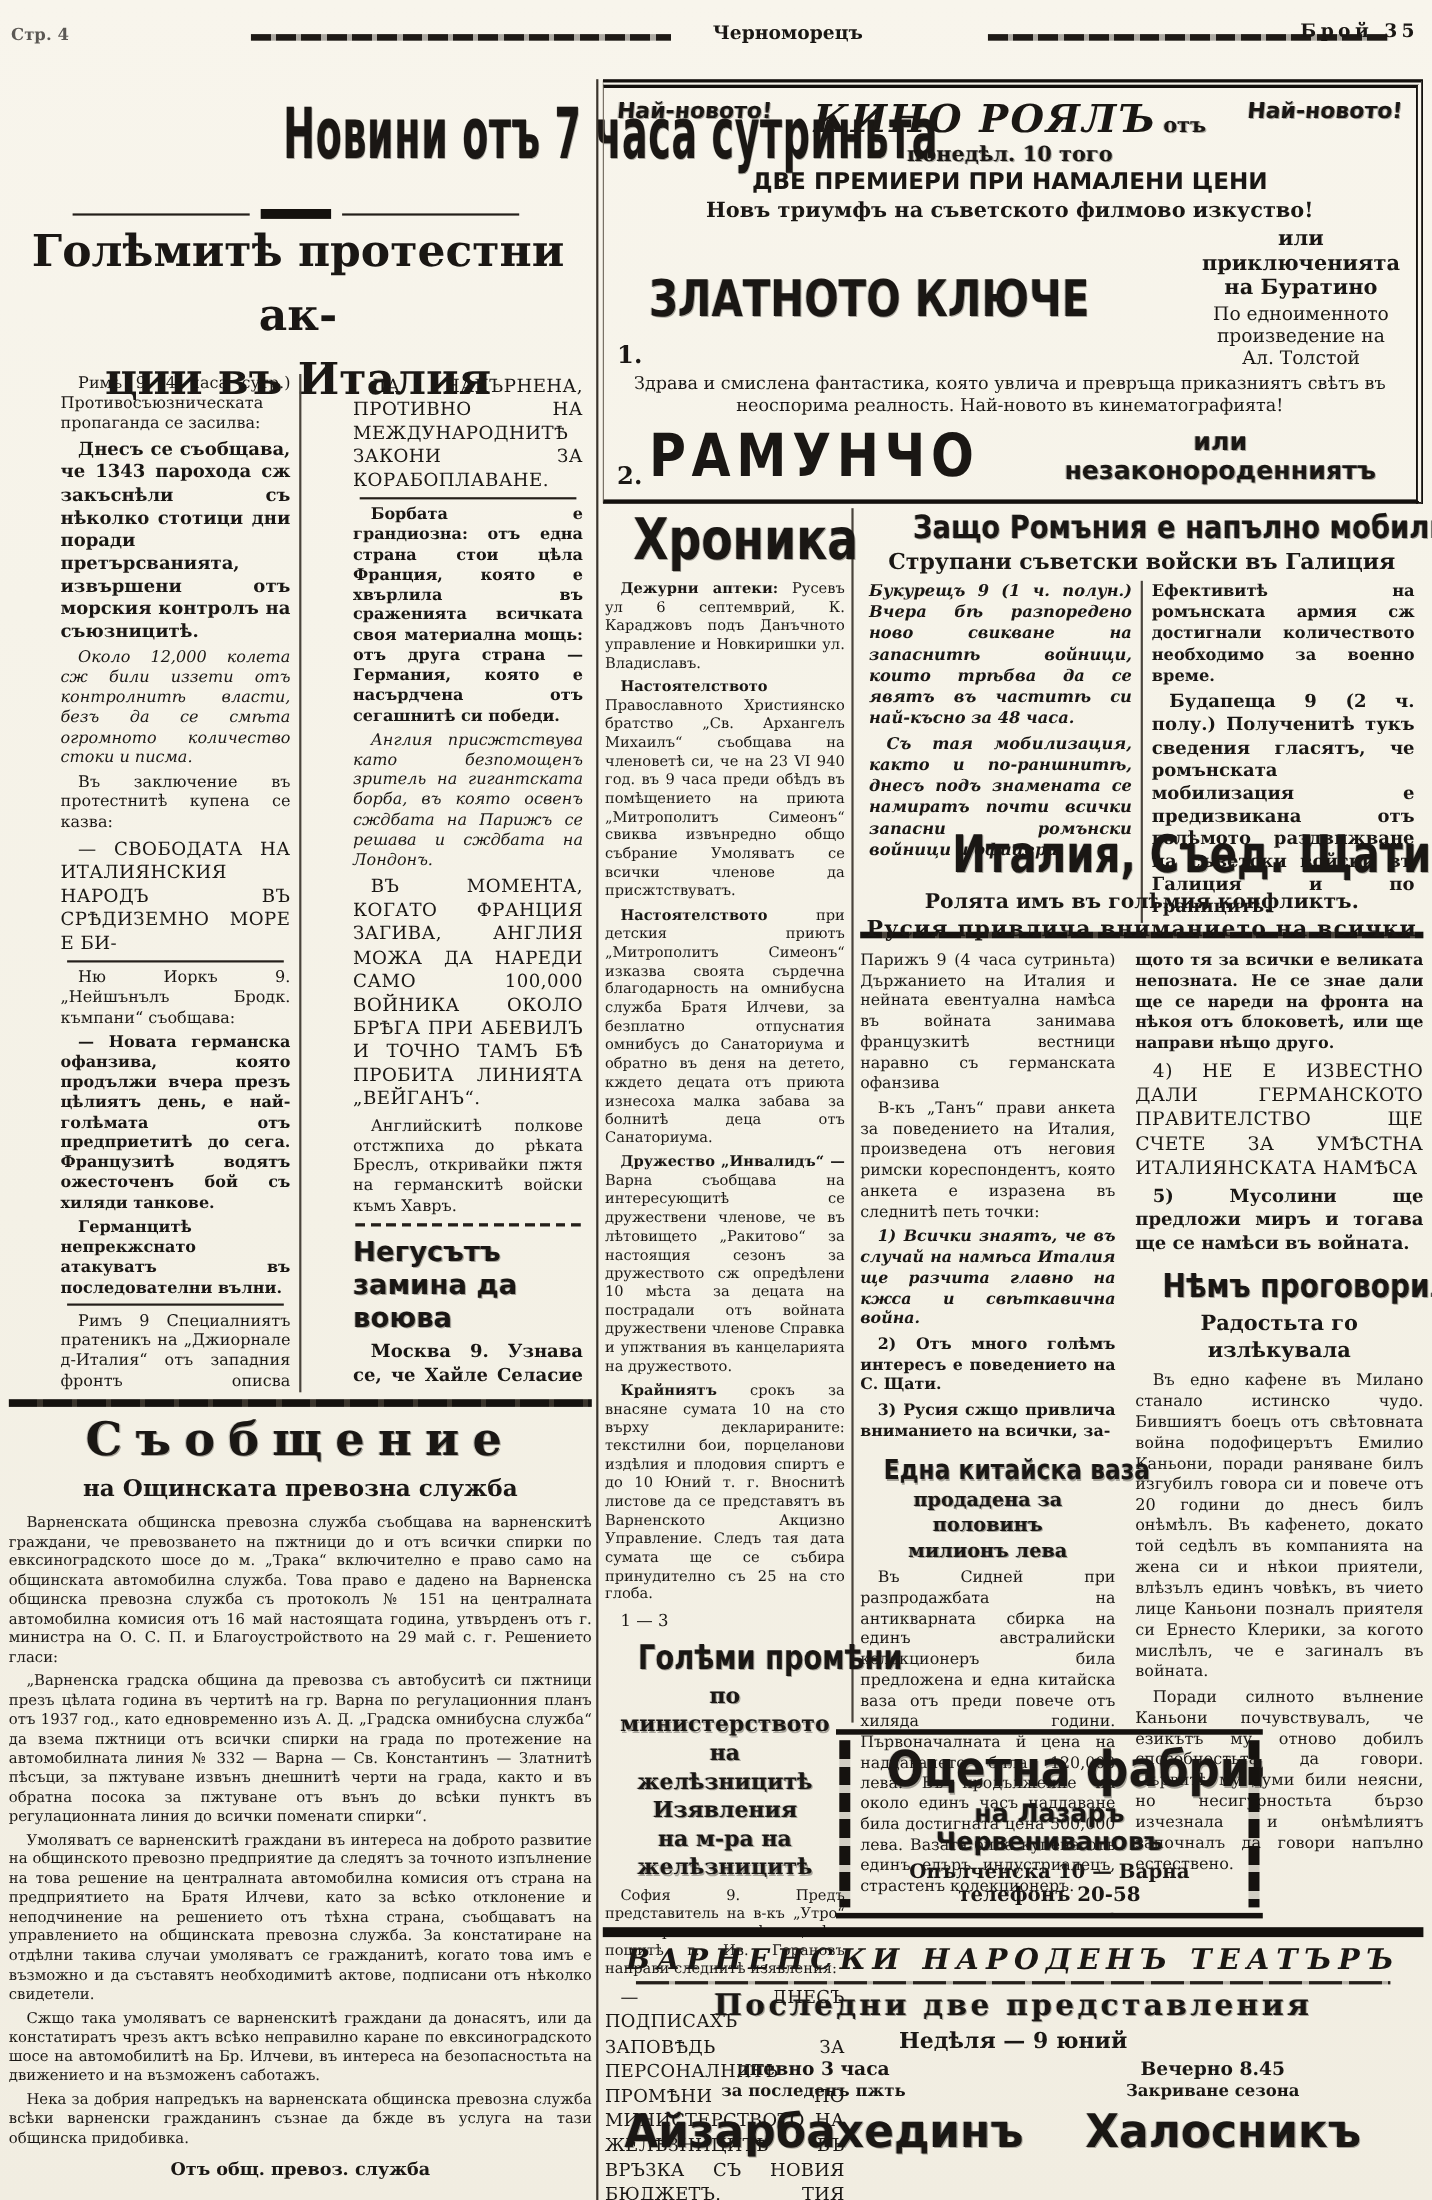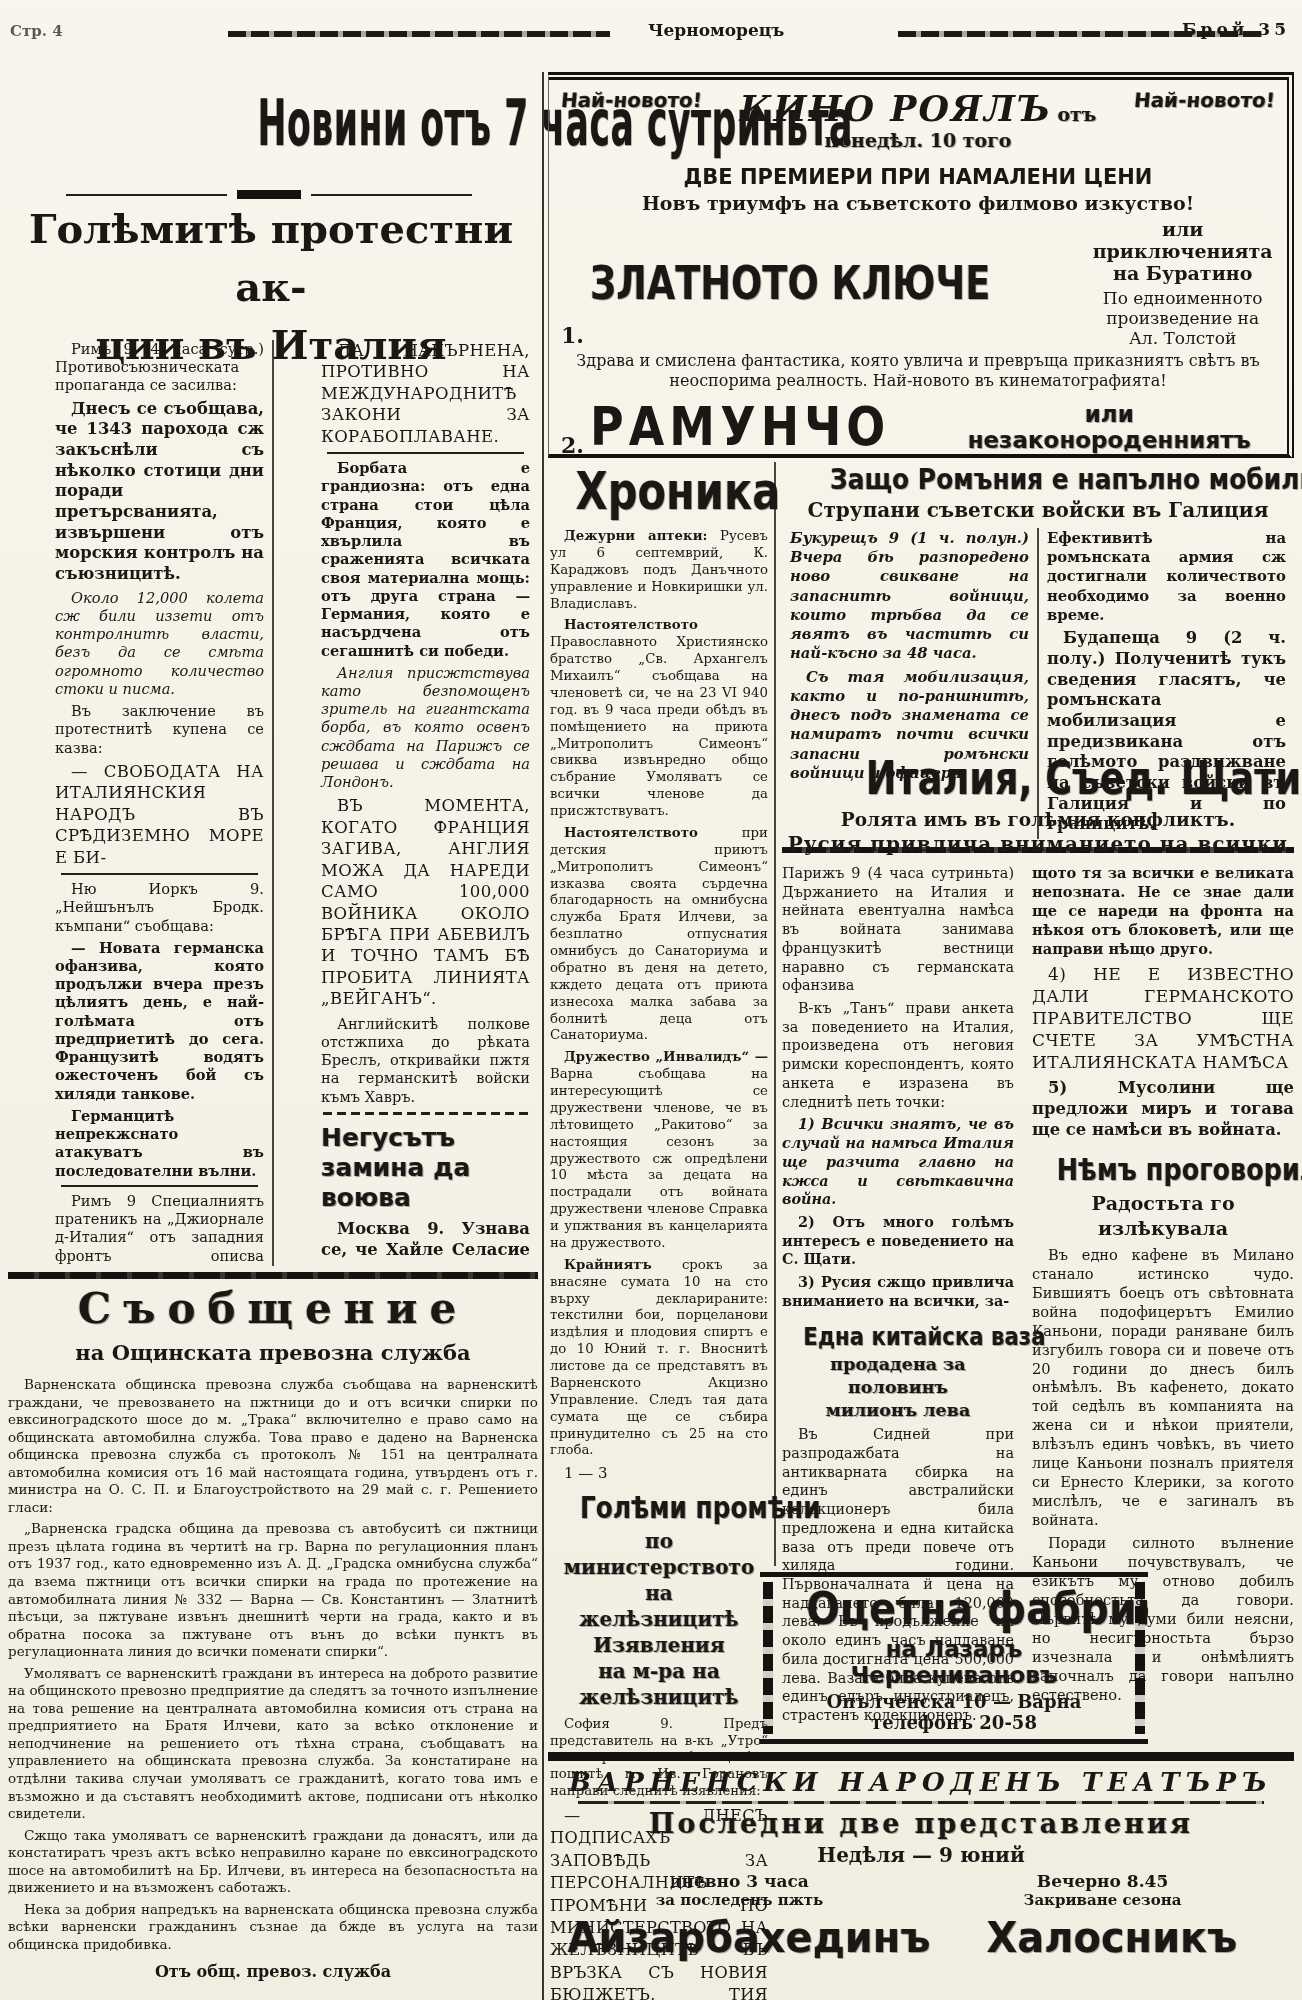--- a/index.html
+++ b/index.html
@@ -46,21 +46,21 @@
   .vrule-chron{position:absolute;top:462px;left:774px;width:2px;height:1104px;background:#4a443c;}
   
   .cinema{position:absolute;top:72px;left:548px;width:746px;height:386px;box-sizing:border-box;
     border-top:8px double #14110e;border-bottom:4px solid #14110e;border-right:7px double #14110e;border-left:1px solid #6b6458;
     padding:8px 12px 4px 12px;text-align:center;overflow:hidden;}
   .cin-toprow{display:flex;align-items:flex-start;justify-content:space-between;}
   .cin-badge{font-family:"DejaVu Sans",sans-serif;font-weight:bold;font-size:20px;transform:skewX(-5deg);}
   .cin-titlewrap{flex:1;padding:0 8px;}
   .cin-title{font-size:35px;font-weight:bold;font-style:italic;letter-spacing:2px;}
   .cin-titleside{font-size:19px;font-weight:bold;}
-  .cin-line1{font-family:"DejaVu Sans",sans-serif;font-weight:bold;font-size:21px;margin-top:14px;}
+  .cin-line1{font-family:"DejaVu Sans",sans-serif;font-weight:bold;font-size:21px;margin-top:2px;}
   .cin-line2{font-weight:bold;font-size:19px;margin-top:3px;}
   .cin-line3{font-size:16px;margin-top:3px;}
   .filmrow{display:flex;align-items:center;text-align:left;margin-top:4px;}
   .film-no{font-size:22px;font-weight:bold;align-self:flex-end;margin-right:6px;}
   .film-title1 .cond{font-size:46px;transform:scaleX(.8);transform-origin:left center;}
   .film-title2 .cond{font-size:54px;letter-spacing:6px;transform:scaleX(.85);transform-origin:left center;}
   .film-side{flex:1;text-align:center;}
   .film-alt{font-weight:bold;font-size:19px;}
   .film-alt2{font-family:"DejaVu Sans",sans-serif;font-weight:bold;font-size:23px;}
   .film-src{font-size:17px;margin-top:4px;}

